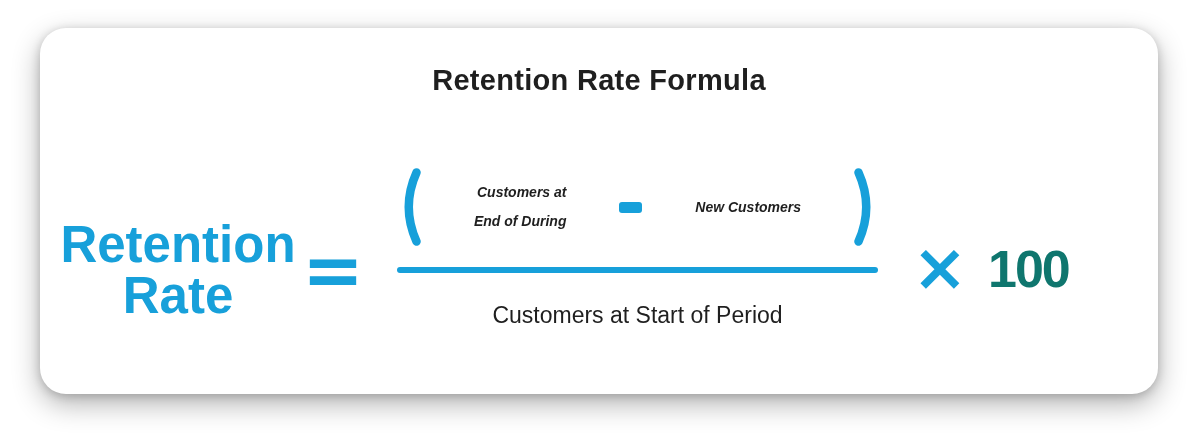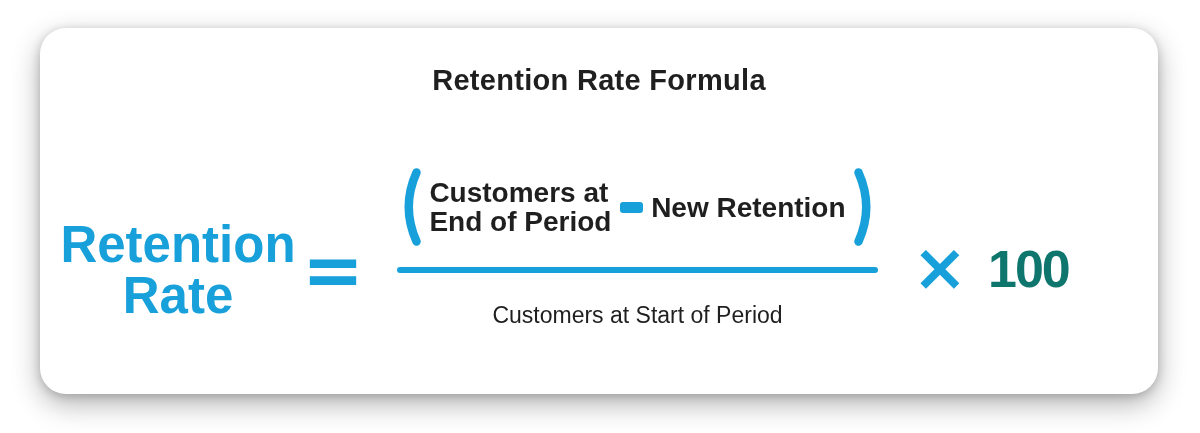--- a/index.html
+++ b/index.html
@@ -29,22 +29,22 @@
     line-height:80px;text-align:center;font-family:"DejaVu Sans",sans-serif;
     font-size:74px;font-weight:700;color:var(--accent);
   }
   .numerator{
     position:absolute;left:357px;top:137px;width:481px;height:84px;
     display:flex;align-items:center;justify-content:space-between;
   }
   .paren{display:block;width:24px;height:78px;}
   .paren path{stroke:var(--accent);stroke-width:8.5;fill:none;stroke-linecap:round;}
   .term{
-    font-size:28px;line-height:29px;font-weight:700;color:var(--ink);
-    text-align:left;white-space:nowrap;
+    font-size:14px;line-height:29px;font-weight:700;color:var(--ink);
+    text-align:right;white-space:nowrap;font-style:italic;
   }
   .minus{
     width:23px;height:11px;border-radius:3px;background:var(--accent);
   }
   .frac-bar{
     position:absolute;left:357px;top:239px;width:481px;height:6px;
     border-radius:3px;background:var(--accent);
   }
   .denominator{
     position:absolute;left:357px;top:274px;width:481px;text-align:center;
@@ -75,25 +75,25 @@
     </div>
 
     <div class="equals">=</div>
 
     <div class="numerator">
       <svg class="paren" viewBox="0 0 24 78" role="img" aria-label="(">
         <path d="M 19.5 4.5 Q 4 39 19.5 73.5"></path>
       </svg>
       <div class="term">
         <div>Customers at</div>
-        <div>End of Period</div>
+        <div>End of During</div>
       </div>
       <div class="minus" role="img" aria-label="−"></div>
       <div class="term">
-        <div>New Retention</div>
+        <div>New Customers</div>
       </div>
       <svg class="paren" viewBox="0 0 24 78" role="img" aria-label=")">
         <path d="M 4.5 4.5 Q 20 39 4.5 73.5"></path>
       </svg>
     </div>
 
     <div class="frac-bar"></div>
 
     <div class="denominator">Customers at Start of Period</div>
 

